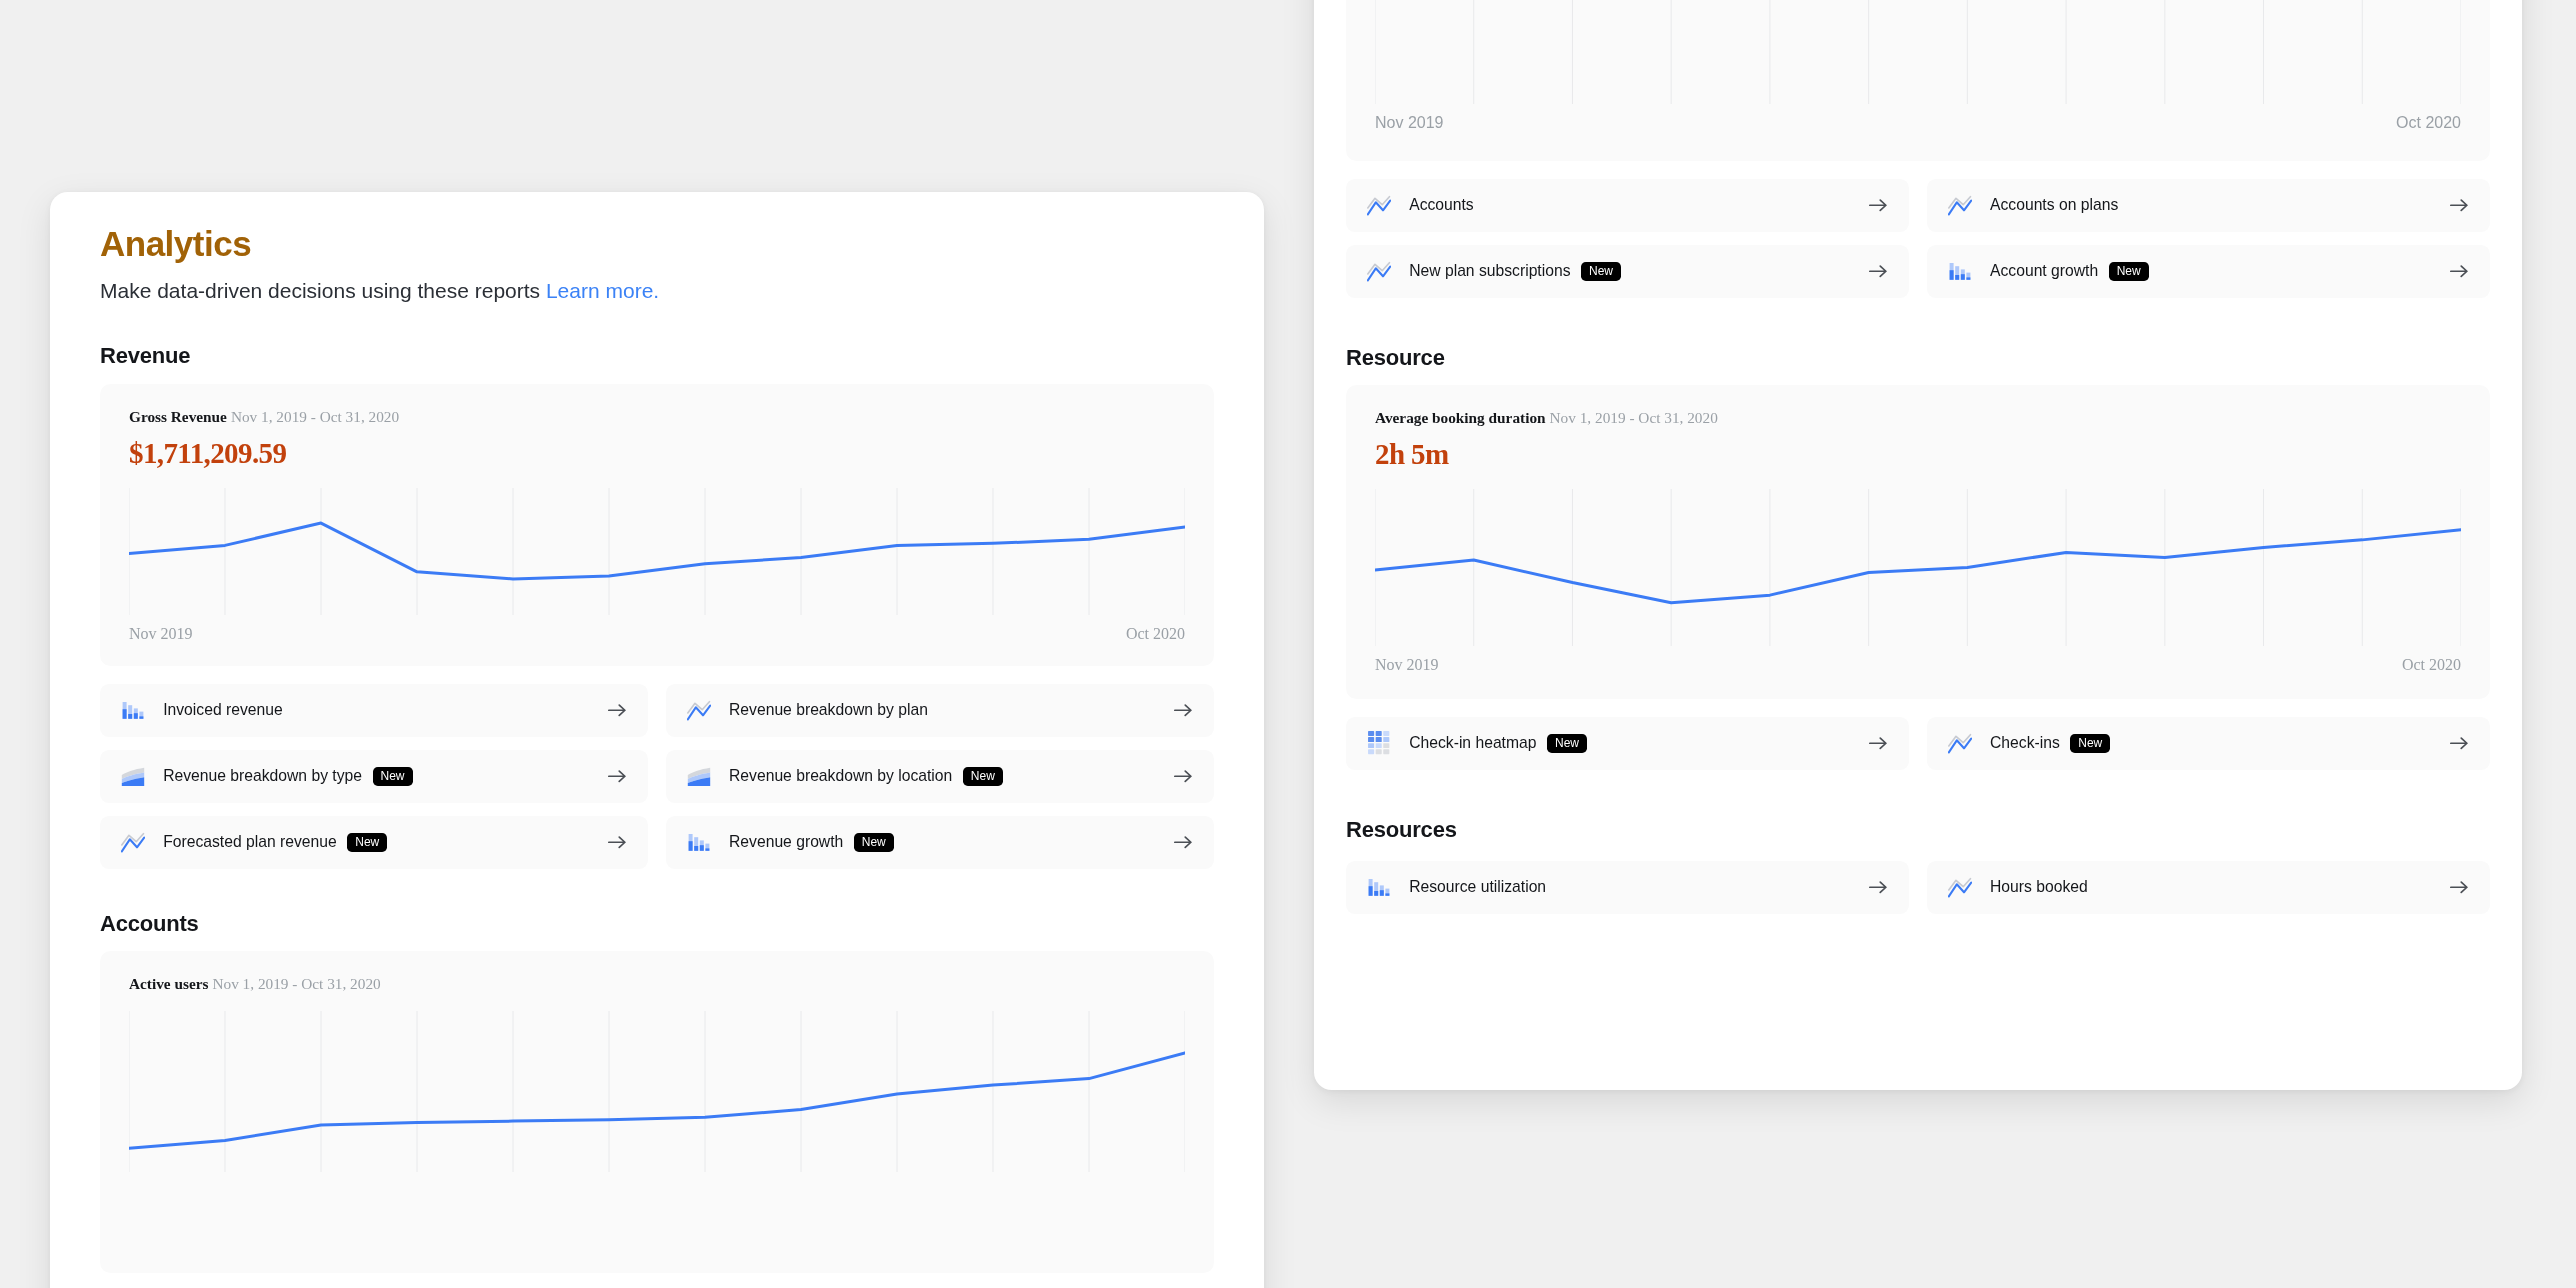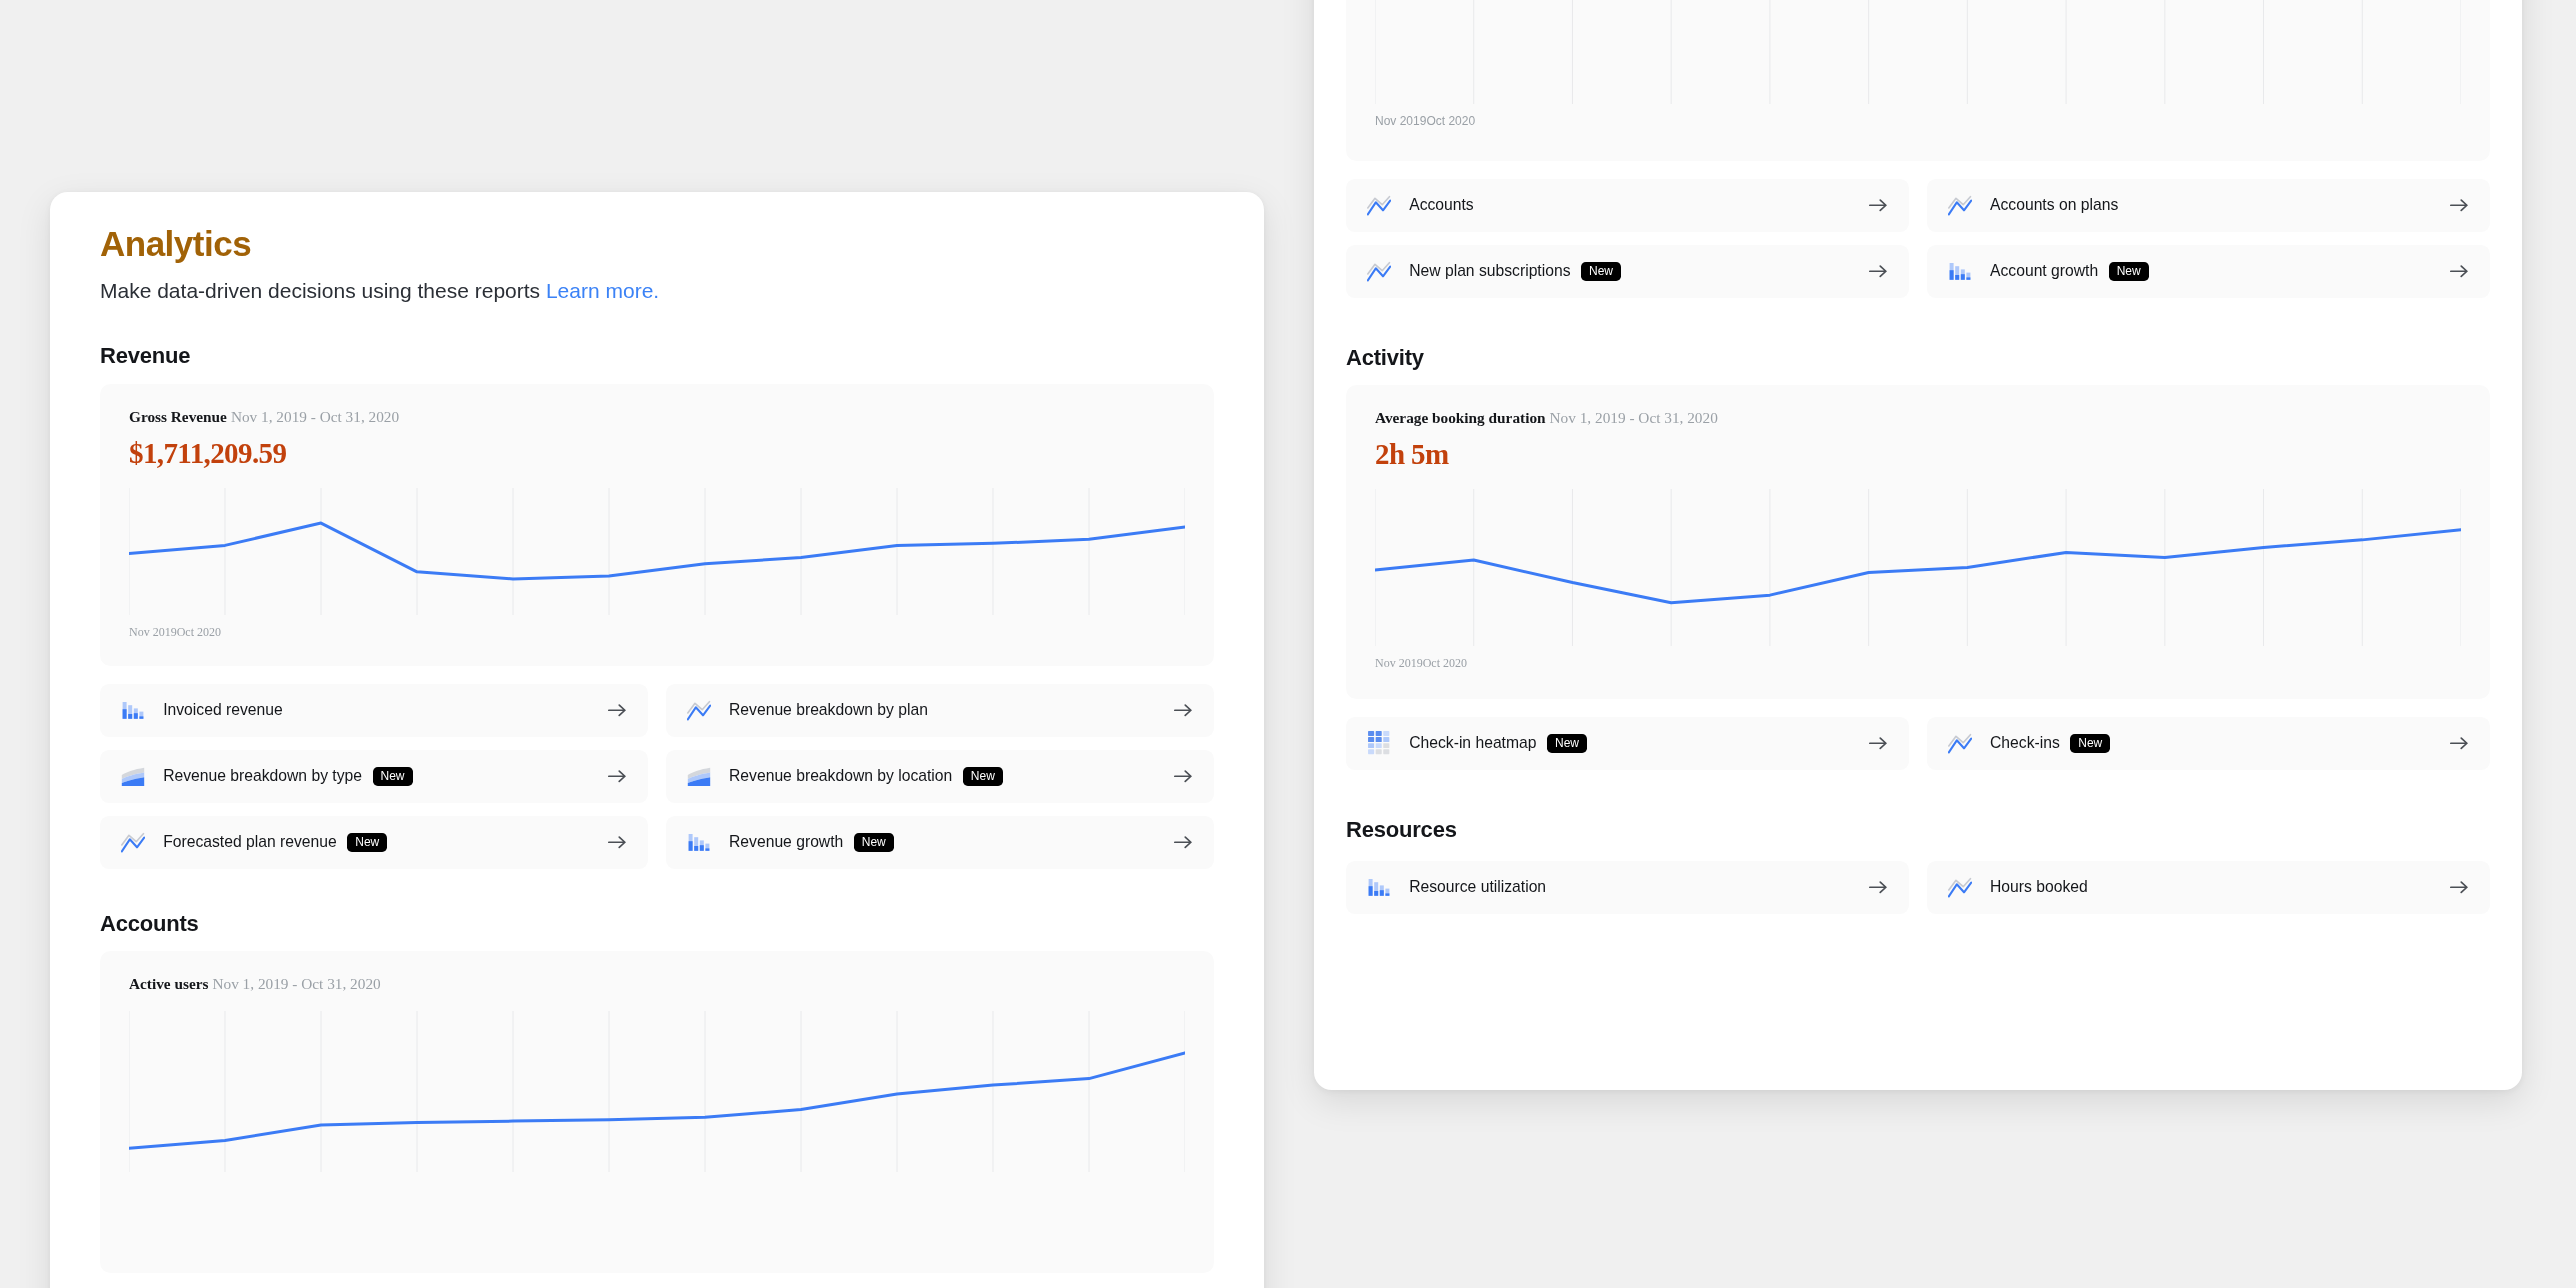--- a/index.html
+++ b/index.html
@@ -114,21 +114,22 @@
   }
 
   .chart-wrap svg {
     display: block;
     width: 100%;
     height: 100%;
   }
 
   .axis-row {
     display: flex;
-    font-size: 12px;
+    justify-content: space-between;
+    font-size: 16px;
     color: #9AA0A6;
     margin-top: 9.7px;
   }
 
   
   .report-grid {
     display: grid;
     grid-template-columns: 1fr 1fr;
     column-gap: 17.7px;
     row-gap: 13px;
@@ -448,21 +449,21 @@
         <span class="report-label">Account growth</span>
         <span class="badge-new">New</span>
         <span class="row-arrow">
           <svg width="19.3" height="14.5" viewBox="0 0 24 18">
             <path d="M1 9 H21 M14 2.5 L21 9 L14 15.5" stroke="#4B4F55" stroke-width="2.1" fill="none" stroke-linecap="round" stroke-linejoin="round"></path>
           </svg>
         </span>
       </div>
     </div>
 
-  <h2 class="section-title" style="margin-top:47px;">Activity</h2>
+  <h2 class="section-title" style="margin-top:47px;">Resource</h2>
 
   <div class="stat-card gap-card" style="height:314px;">
     <div class="stat-head">
       <span class="stat-label">Average booking duration</span><span class="stat-range">Nov 1, 2019 - Oct 31, 2020</span>
     </div>
     <div class="stat-value">2h 5m</div>
     <div class="chart-wrap" style="height:157px;">
       <svg id="svg-average-booking-duration-chart" viewBox="0 0 1348 195" preserveAspectRatio="none">
           <line x1="0" y1="0" x2="0" y2="195" stroke="#E8E9EB" stroke-width="1" vector-effect="non-scaling-stroke"></line>
           <line x1="122.54545454545455" y1="0" x2="122.54545454545455" y2="195" stroke="#E8E9EB" stroke-width="1" vector-effect="non-scaling-stroke"></line>

